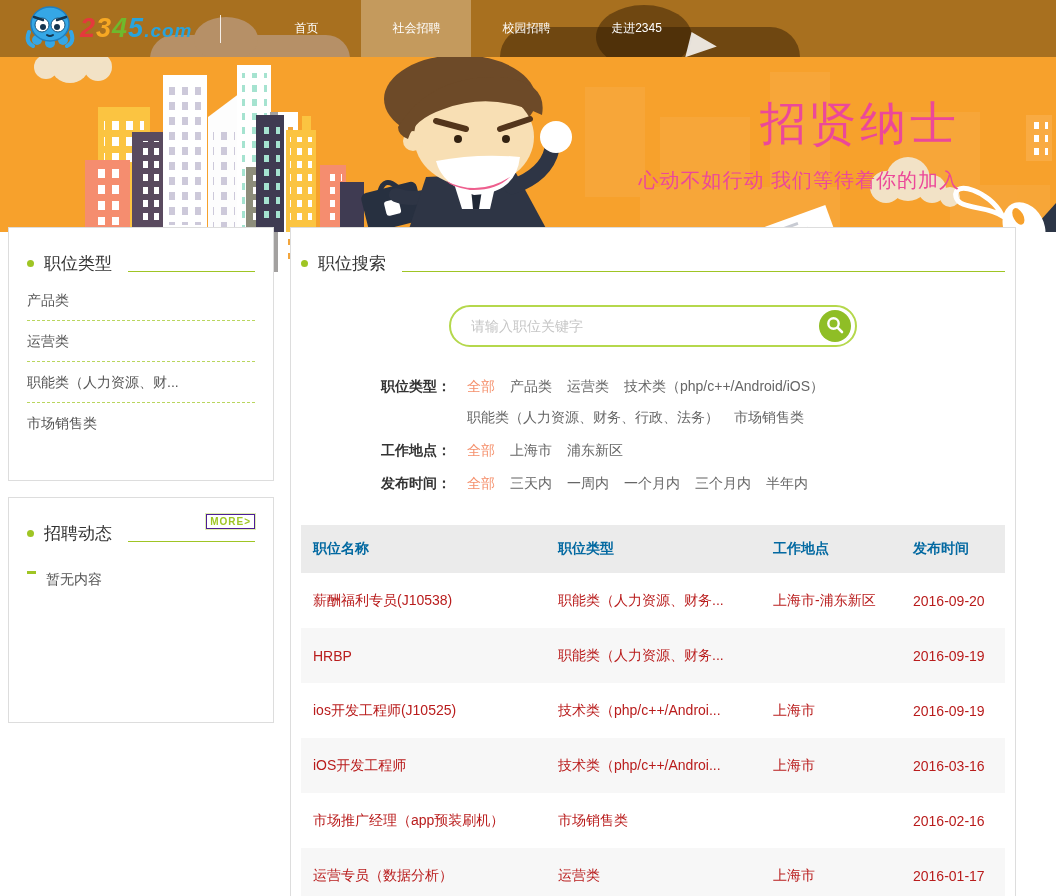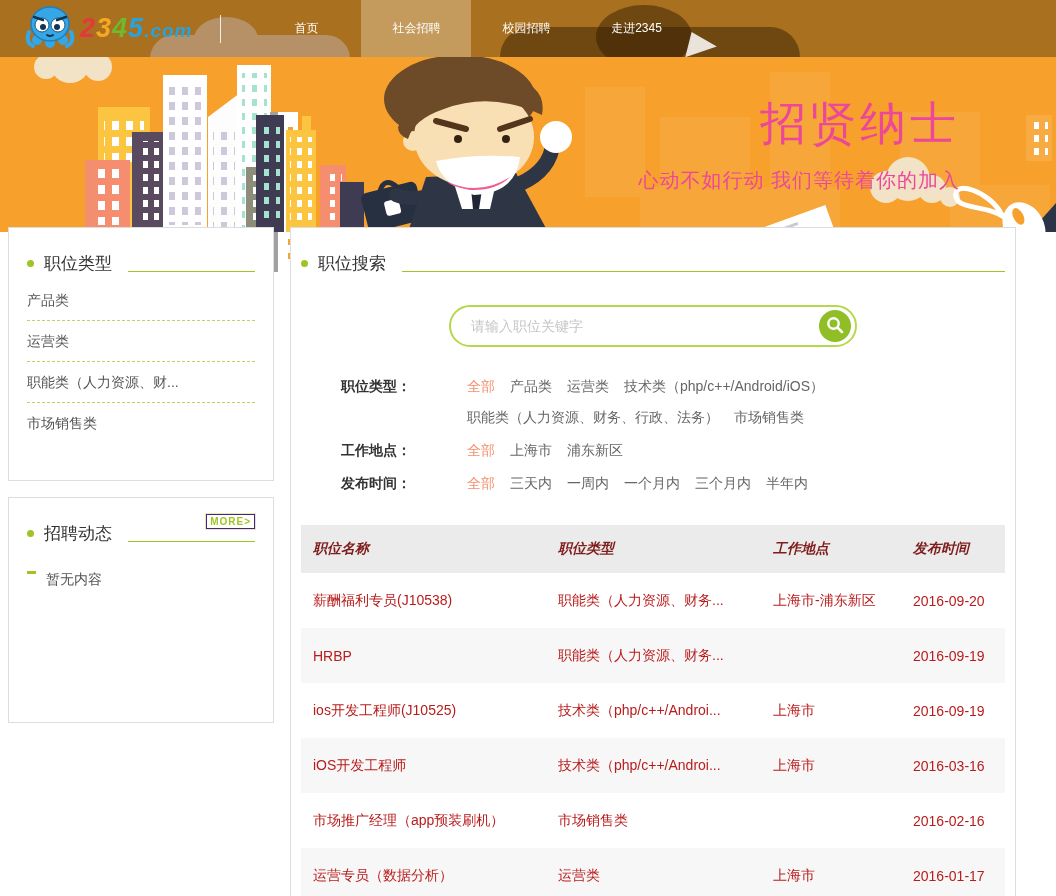--- a/index.html
+++ b/index.html
@@ -57,29 +57,29 @@
   .search-pill { width:408px; height:42px; border:2px solid #b5d84c; border-radius:22px; display:flex; align-items:center;
     padding:0 4px 0 20px; background:#fff;gap:32px; }
   .search-input { flex:1; border:none; outline:none; font-size:14px; color:#333; background:transparent; }
   .search-input::placeholder { color:#c6c6c6; }
   .search-btn { width:32px; height:32px; border-radius:50%; background:#8fbe26; border:none; display:flex;
     align-items:center; justify-content:center; cursor:pointer; flex:none; }
 
   
   .filters { margin-top:24px; }
   .f-row { display:flex; font-size:14px; margin-bottom:2px; }
-  .f-label { width:150px; text-align:center; color:#333; font-weight:bold; line-height:31px; flex:none; }
+  .f-label { width:150px; text-align:right; color:#333; font-weight:bold; line-height:31px; flex:none; }
   .f-opts { margin-left:16px; width:560px; line-height:31px; }
   .f-opt { display:inline-block; margin-right:15px; color:#666; cursor:pointer; }
   .f-opt.active { color:#f5906c; }
 
   
   .jobs-table { width:100%; border-collapse:collapse; margin-top:26px; font-size:14px; table-layout:fixed; }
   .jobs-table thead tr { background:#ebebeb; }
-  .jobs-table th { height:48px; text-align:left; color:#7f1d1d; font-weight:bold;font-style:italic; }
+  .jobs-table th { height:48px; text-align:left; color:#0369a1; font-weight:bold; }
   .jobs-table th:first-child, .jobs-table td:first-child { padding-left:12px; }
   .jobs-table td { height:55px; color:#b91c1c; white-space:nowrap; overflow:hidden; }
   .jobs-table tbody tr { cursor:pointer; }
   .jobs-table tbody tr:nth-child(even) { background:#f7f7f7; }
 </style>
 </head>
 <body>
 
 <div class="page">
 

